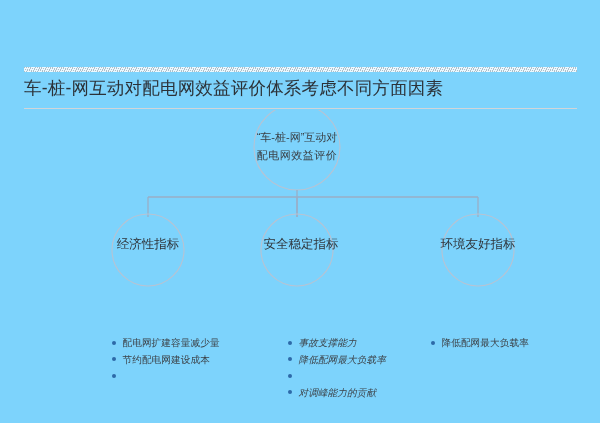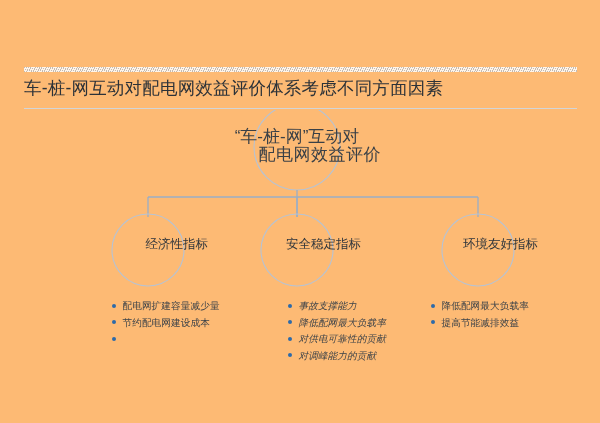--- a/index.html
+++ b/index.html
@@ -3,21 +3,21 @@
 <meta charset="utf-8">
 <title>车-桩-网互动对配电网效益评价体系</title>
 <style>
   html,body{margin:0;padding:0;}
   body{
     width:600px;height:423px;
     background:#ffffff;
     font-family:"Liberation Sans","DejaVu Sans",sans-serif;
     overflow:hidden;position:relative;
   }
-  #slide{position:absolute;left:0;top:0;width:600px;height:423px;background:#fdba74;}
+  #slide{position:absolute;left:0;top:0;width:600px;height:423px;background:#7dd3fc;}
 
   
   .hatch-band{
     position:absolute;left:24px;top:67px;width:553px;height:5px;
     background:repeating-linear-gradient(
         115deg,
         #b9bcc0 0px, #b9bcc0 0.7px,
         #ffffff 0.7px, #ffffff 2.0px);
     opacity:.85;
   }
@@ -33,36 +33,36 @@
     background:#d2d5d8;
   }
 
   
   .diagram{position:absolute;left:0;top:110px;width:600px;height:290px;}
   .diagram svg{position:absolute;left:0;top:0;}
 
   
   .node-text{
     position:absolute;text-align:center;color:#3a4046;
-    font-size:17px;line-height:18px;white-space:nowrap;
+    font-size:11px;line-height:18px;white-space:nowrap;
   }
   .root-text{left:213px;top:18px;width:168px;}
-  .root-text .l2{letter-spacing:.5px;text-align:right;}
+  .root-text .l2{letter-spacing:.5px;}
 
   .cat-text{
-    position:absolute;text-align:right;color:#2f353b;
+    position:absolute;text-align:center;color:#2f353b;
     font-size:12.5px;line-height:16px;white-space:nowrap;font-weight:400;
   }
   .cat-1{left:88px;top:126px;width:120px;}
   .cat-2{left:241px;top:126px;width:120px;}
   .cat-3{left:418px;top:126px;width:120px;}
 
   
   .bullets{
-    position:absolute;font-size:9.6px;line-height:16.5px;color:#3c4248;
+    position:absolute;font-size:9.6px;line-height:16.5px;color:#3c4248;margin-top:37px;
   }
   .col-1{left:112px;top:188px;width:145px;}
   .col-2{left:288px;top:188px;width:145px;font-style:italic;}
   .col-3{left:431px;top:188px;width:150px;}
 
   .bullet-row{
     display:flex;align-items:flex-start;height:16.5px;white-space:nowrap;
   }
   .bullet-dot{
     flex:0 0 auto;width:4.4px;height:4.4px;border-radius:50%;
@@ -128,33 +128,28 @@
       <div class="bullet-row">
         <span class="bullet-dot"></span>
         <span class="bullet-label">事故支撑能力</span>
       </div>
       <div class="bullet-row">
         <span class="bullet-dot"></span>
         <span class="bullet-label">降低配网最大负载率</span>
       </div>
       <div class="bullet-row">
         <span class="bullet-dot"></span>
-        <span class="bullet-label">对供电可靠性的贡献</span>
       </div>
       <div class="bullet-row">
         <span class="bullet-dot"></span>
         <span class="bullet-label">对调峰能力的贡献</span>
       </div>
     </div>
 
     <div class="bullets col-3">
       <div class="bullet-row">
         <span class="bullet-dot"></span>
         <span class="bullet-label">降低配网最大负载率</span>
       </div>
-      <div class="bullet-row">
-        <span class="bullet-dot"></span>
-        <span class="bullet-label">提高节能减排效益</span>
-      </div>
     </div>
 
   </div>
 </div>
 
 </body></html>

